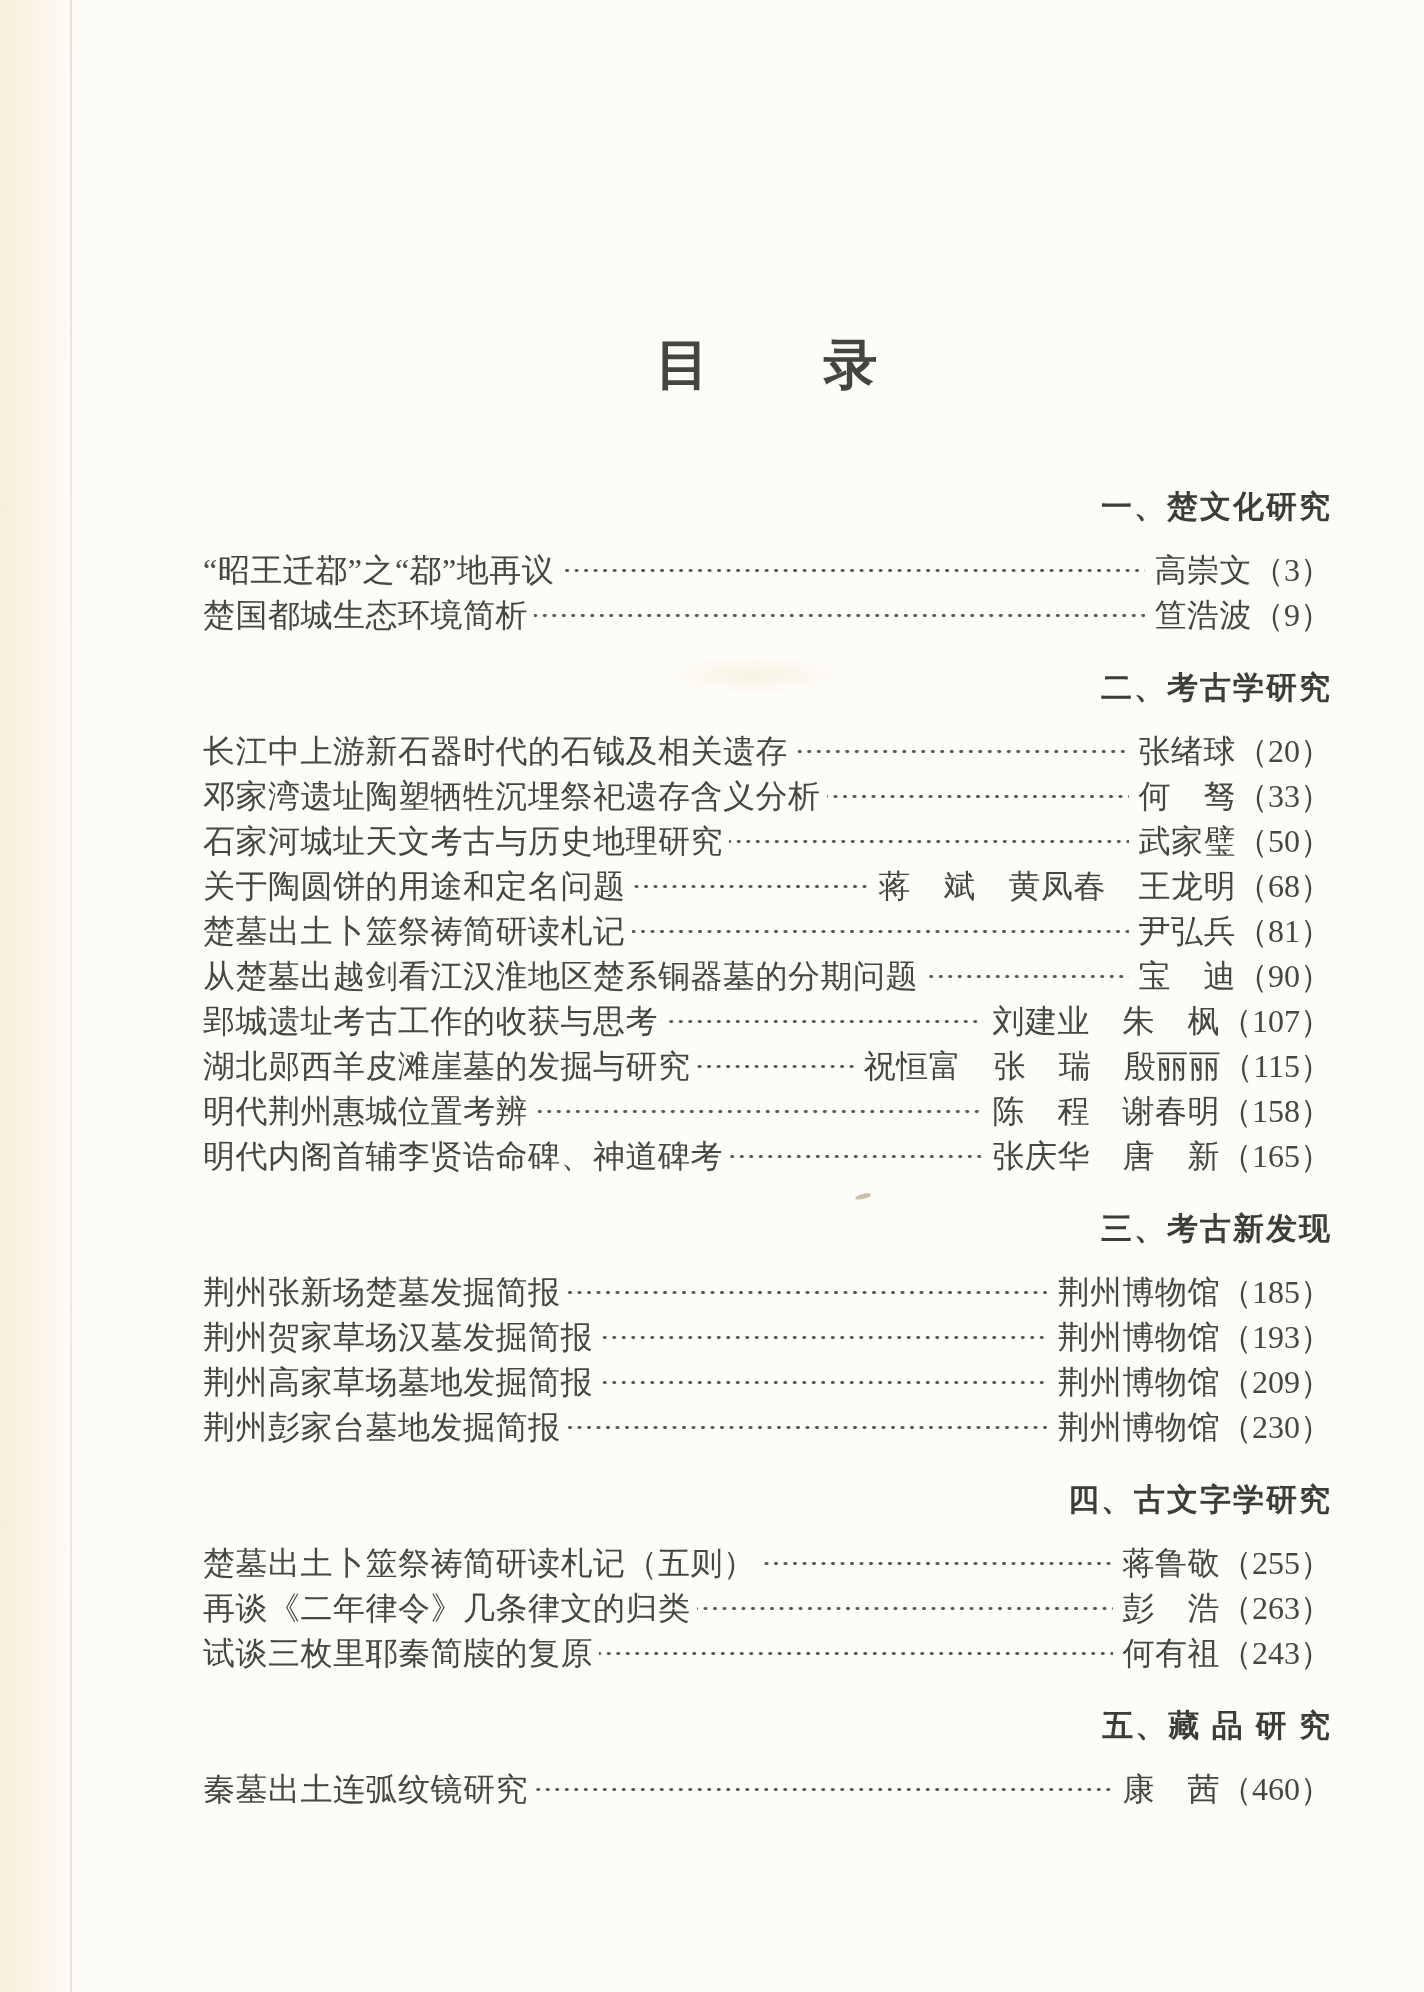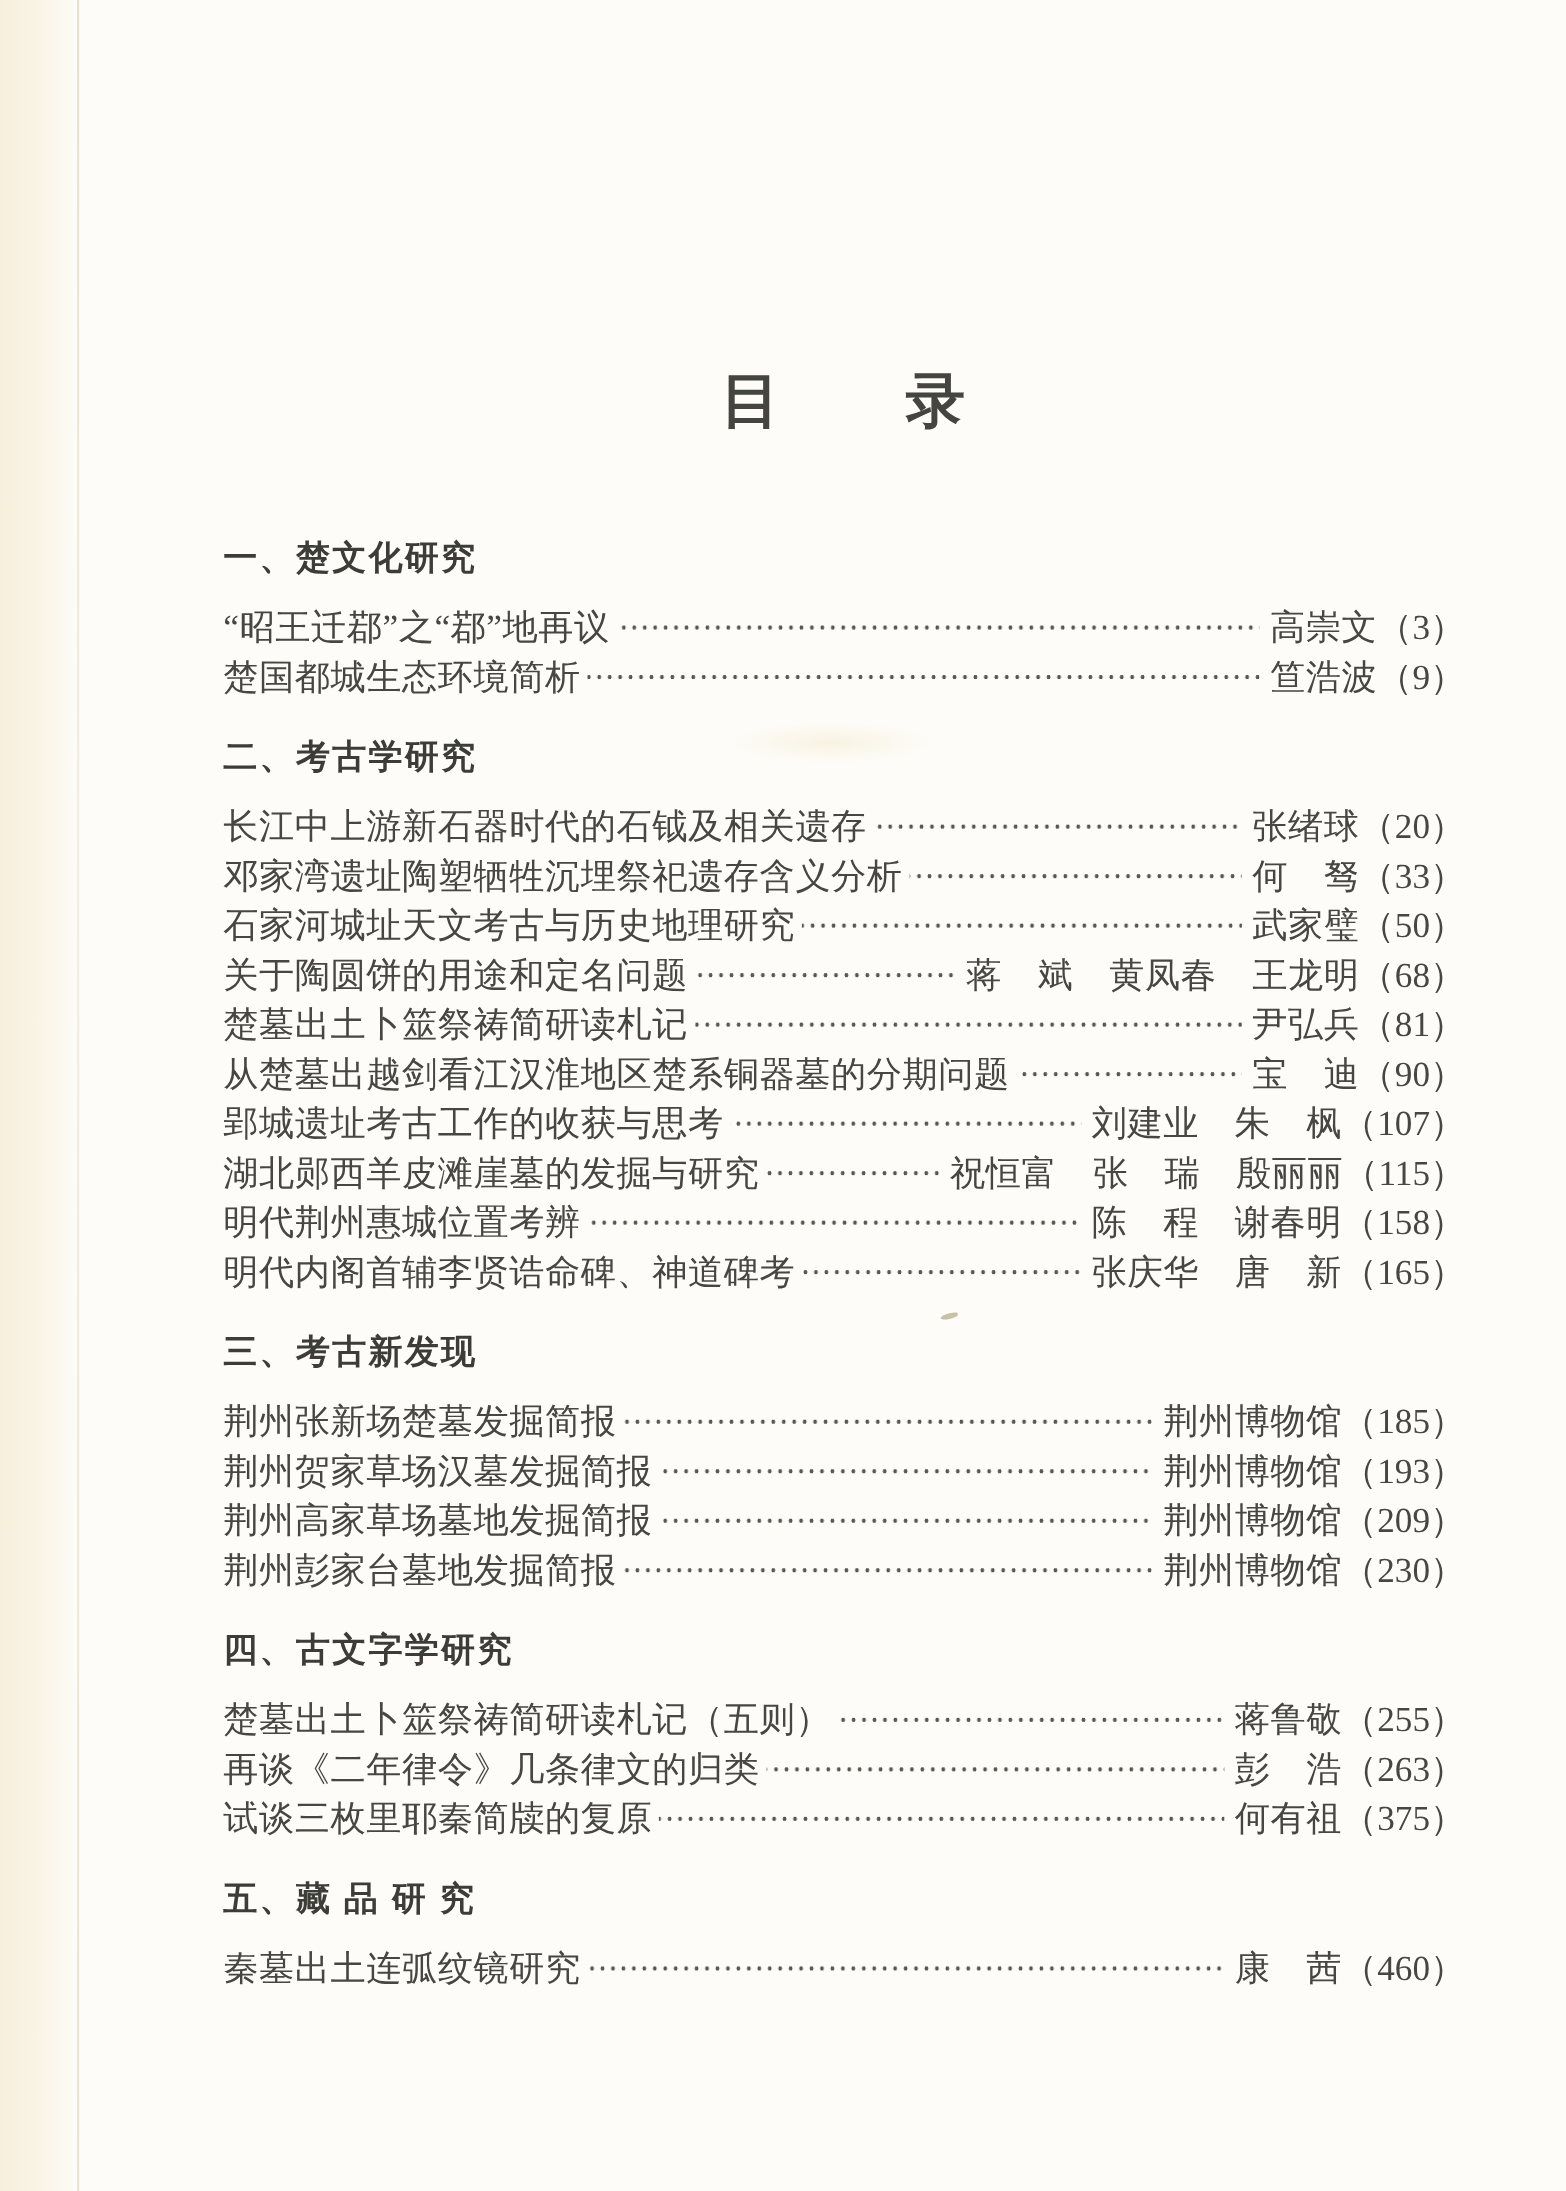--- a/index.html
+++ b/index.html
@@ -41,21 +41,21 @@
     font-size: 54px;
     font-weight: bold;
     color: #454540;
     letter-spacing: 2px;
   }
 
   .section-title {
     margin: 33px 0 24px 0;
     height: 34px;
     line-height: 34px;
-    text-align: left;
+    text-align: right;
     font-size: 31px;
     font-weight: bold;
     font-family: "Liberation Sans", "DejaVu Sans", sans-serif;
     color: #3d3d38;
     letter-spacing: 2px;
   }
   .toc-section:first-child .section-title { margin-top: 97px; }
 
   .entry {
     height: 45px;
@@ -235,21 +235,21 @@
 
   <div class="entry">
     <span class="entry-title">再谈《二年律令》几条律文的归类</span>
     <span class="leader"></span>
     <span class="entry-right"><span class="entry-authors">彭　浩</span><span class="entry-page">（263）</span></span>
   </div>
 
   <div class="entry">
     <span class="entry-title">试谈三枚里耶秦简牍的复原</span>
     <span class="leader"></span>
-    <span class="entry-right"><span class="entry-authors">何有祖</span><span class="entry-page">（375）</span></span>
+    <span class="entry-right"><span class="entry-authors">何有祖</span><span class="entry-page">（243）</span></span>
   </div>
 </div>
   </section>
 
   <section class="toc-section">
     <h2 class="section-title">五、藏 品 研 究</h2>
     <div class="entries">
   <div class="entry">
     <span class="entry-title">秦墓出土连弧纹镜研究</span>
     <span class="leader"></span>

